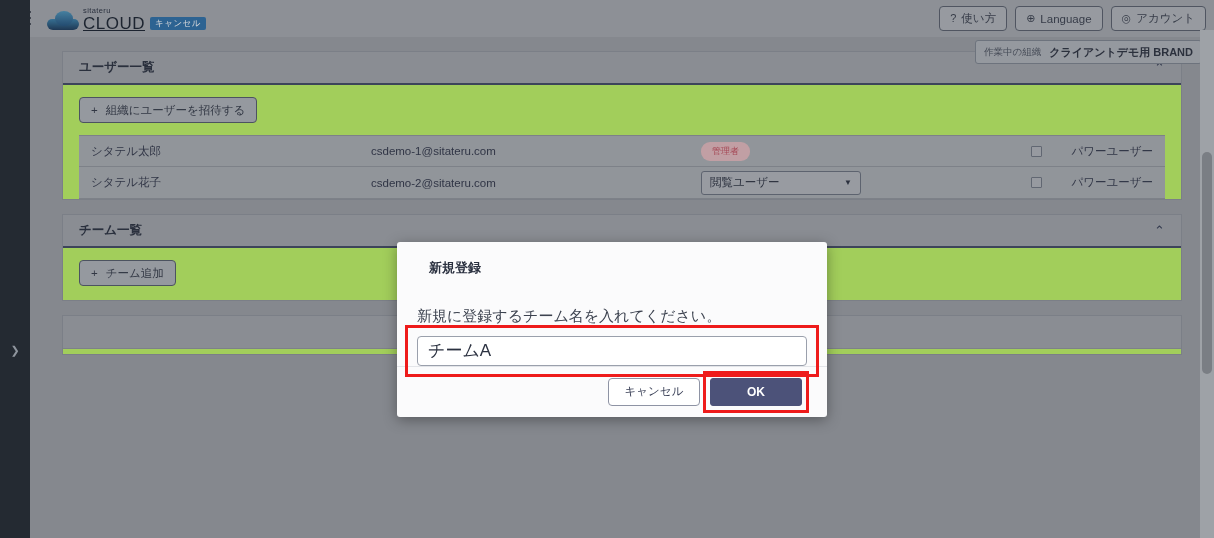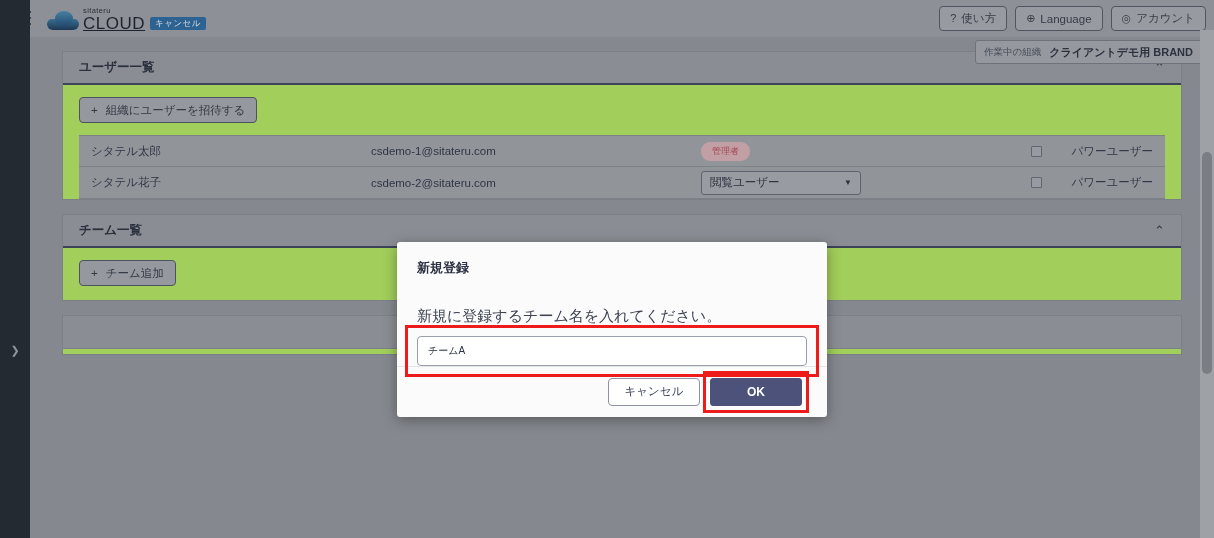--- a/index.html
+++ b/index.html
@@ -151,34 +151,34 @@
     background: rgba(40,42,48,0.18); z-index: 40;
   }
   #modal {
     position: absolute; left: 397px; top: 242px; width: 430px; height: 175px;
     background: #fbfbfc; border-radius: 3px; z-index: 41;
     box-shadow: 0 3px 14px rgba(0,0,0,.35);
     display: flex; flex-direction: column;
   }
   #modal-title {
     font-size: 13px; font-weight: bold; color: #2b3140;
-    padding: 17px 20px 0; height: 48px;
+    padding: 17px 32px 0; height: 48px;
   }
   #modal-body { padding: 0 20px; flex: 1; }
   #modal-desc { font-size: 15px; color: #3d4350; margin: 18px 0 0; }
   .input-wrap {
     position: relative; margin-top: 10px;
   }
   .redbox {
     position: absolute; border: 3px solid #ee1b1b; pointer-events: none; z-index: 5;
   }
   #team-input {
     width: 100%; height: 30px; background: #ffffff;
     border: 1px solid #9aa0ac; border-radius: 4px;
-    font-size: 10px; color: #2b3140; padding: 0 10px;
+    font-size: 17px; color: #2b3140; padding: 0 10px;
     font-family: "Liberation Sans", "DejaVu Sans", sans-serif; outline: none;
   }
   #modal-foot {
     border-top: 1px solid #e3e5e9; height: 54px;
     display: flex; align-items: center; justify-content: flex-end;
     gap: 10px; padding: 0 25px; position: relative;
   }
   .btn-cancel {
     width: 92px; height: 28px; background: #ffffff;
     border: 1px solid #8e93a4; border-radius: 4px;

